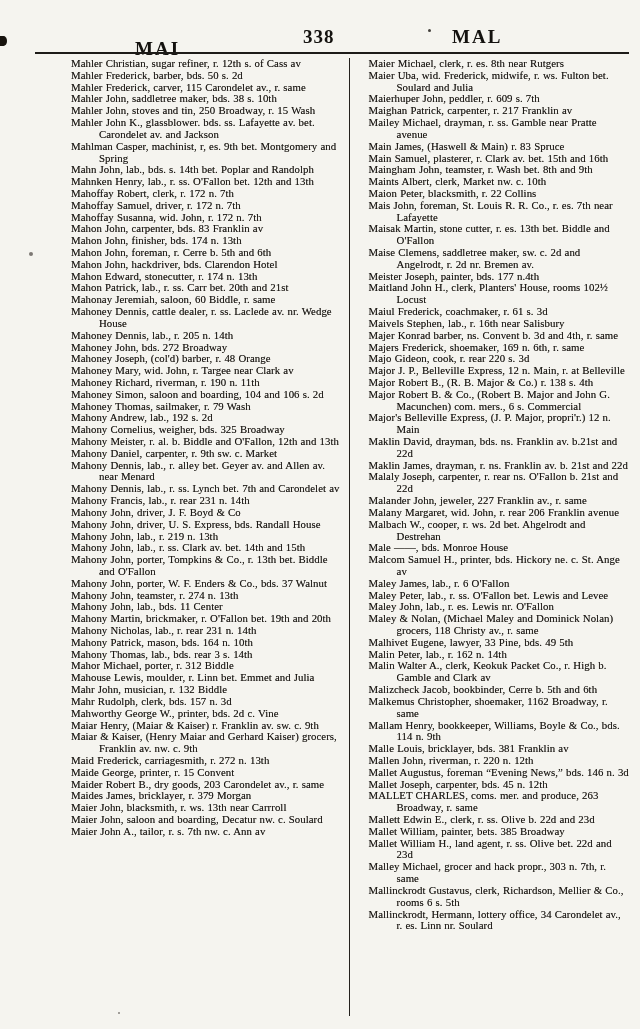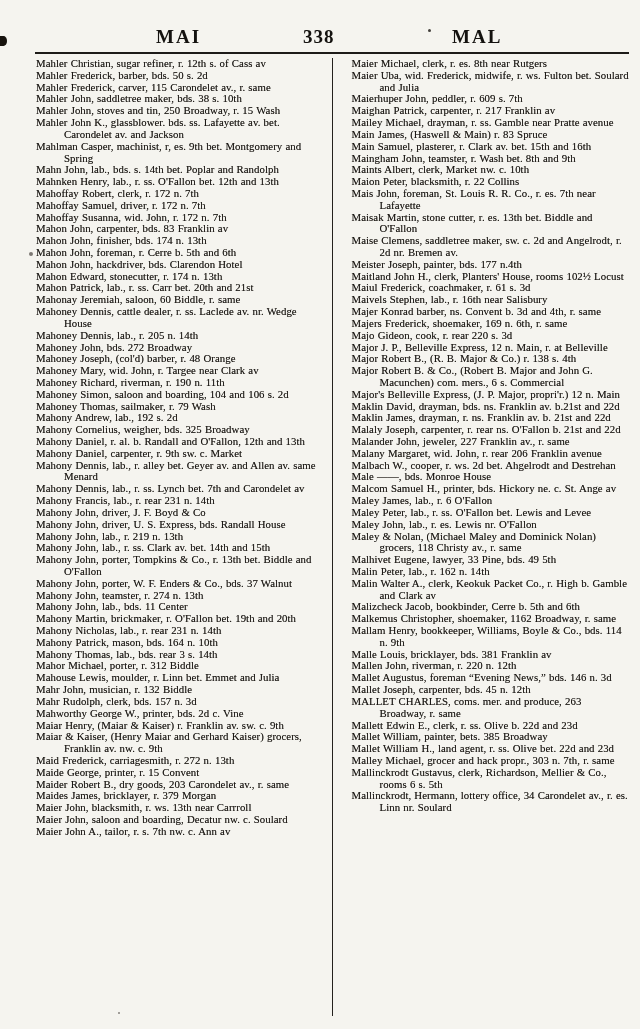--- a/index.html
+++ b/index.html
@@ -10,33 +10,33 @@
     font-family:"Liberation Serif", serif;
     color:#1b1916;
     position:relative;
     overflow:hidden;
   }
   .header-word{
     position:absolute;top:26px;
     font-size:19px;font-weight:bold;letter-spacing:2px;
     color:#14120f;
   }
-  .hw-left{left:156px;}
+  .hw-left{left:135px;margin-top:12px;}
   .hw-center{left:303px;letter-spacing:1px;}
   .hw-right{left:452px;}
   .header-rule{
     position:absolute;top:52px;left:35px;width:594px;height:2px;
     background:#1d1b18;
   }
   .columns{
     position:absolute;top:58px;left:36px;width:593px;height:958px;
     display:flex;
   }
   .col{box-sizing:border-box;width:50%;overflow:hidden;}
-  .col-left{border-right:1.5px solid #24211d;padding-right:4px;}
+  .col-left{border-right:1.5px solid #24211d;padding-right:4px;margin-left:35px;}
   .col-right{padding-left:19px;}
   .entry{
     font-size:10.8px;
     line-height:11.82px;
     padding-left:28px;
     text-indent:-28px;
     word-spacing:0.4px;
     letter-spacing:0.05px;
     color:#1b1815;
     text-shadow:0 0 0.35px rgba(20,16,10,0.55);
@@ -80,23 +80,23 @@
       <div class="entry">Mahoney Dennis, cattle dealer, r. ss. Laclede av. nr. Wedge House</div>
       <div class="entry">Mahoney Dennis, lab., r. 205 n. 14th</div>
       <div class="entry">Mahoney John, bds. 272 Broadway</div>
       <div class="entry">Mahoney Joseph, (col'd) barber, r. 48 Orange</div>
       <div class="entry">Mahoney Mary, wid. John, r. Targee near Clark av</div>
       <div class="entry">Mahoney Richard, riverman, r. 190 n. 11th</div>
       <div class="entry">Mahoney Simon, saloon and boarding, 104 and 106 s. 2d</div>
       <div class="entry">Mahoney Thomas, sailmaker, r. 79 Wash</div>
       <div class="entry">Mahony Andrew, lab., 192 s. 2d</div>
       <div class="entry">Mahony Cornelius, weigher, bds. 325 Broadway</div>
-      <div class="entry">Mahony Daniel, r. al. b. Randall and O'Fallon, 12th and 13th</div>
+      <div class="entry">Mahony Meister, r. al. b. Biddle and O'Fallon, 12th and 13th</div>
       <div class="entry">Mahony Daniel, carpenter, r. 9th sw. c. Market</div>
-      <div class="entry">Mahony Dennis, lab., r. alley bet. Geyer av. and Allen av. same Menard</div>
+      <div class="entry">Mahony Dennis, lab., r. alley bet. Geyer av. and Allen av. near Menard</div>
       <div class="entry">Mahony Dennis, lab., r. ss. Lynch bet. 7th and Carondelet av</div>
       <div class="entry">Mahony Francis, lab., r. rear 231 n. 14th</div>
       <div class="entry">Mahony John, driver, J. F. Boyd &amp; Co</div>
       <div class="entry">Mahony John, driver, U. S. Express, bds. Randall House</div>
       <div class="entry">Mahony John, lab., r. 219 n. 13th</div>
       <div class="entry">Mahony John, lab., r. ss. Clark av. bet. 14th and 15th</div>
       <div class="entry">Mahony John, porter, Tompkins &amp; Co., r. 13th bet. Biddle and O'Fallon</div>
       <div class="entry">Mahony John, porter, W. F. Enders &amp; Co., bds. 37 Walnut</div>
       <div class="entry">Mahony John, teamster, r. 274 n. 13th</div>
       <div class="entry">Mahony John, lab., bds. 11 Center</div>

